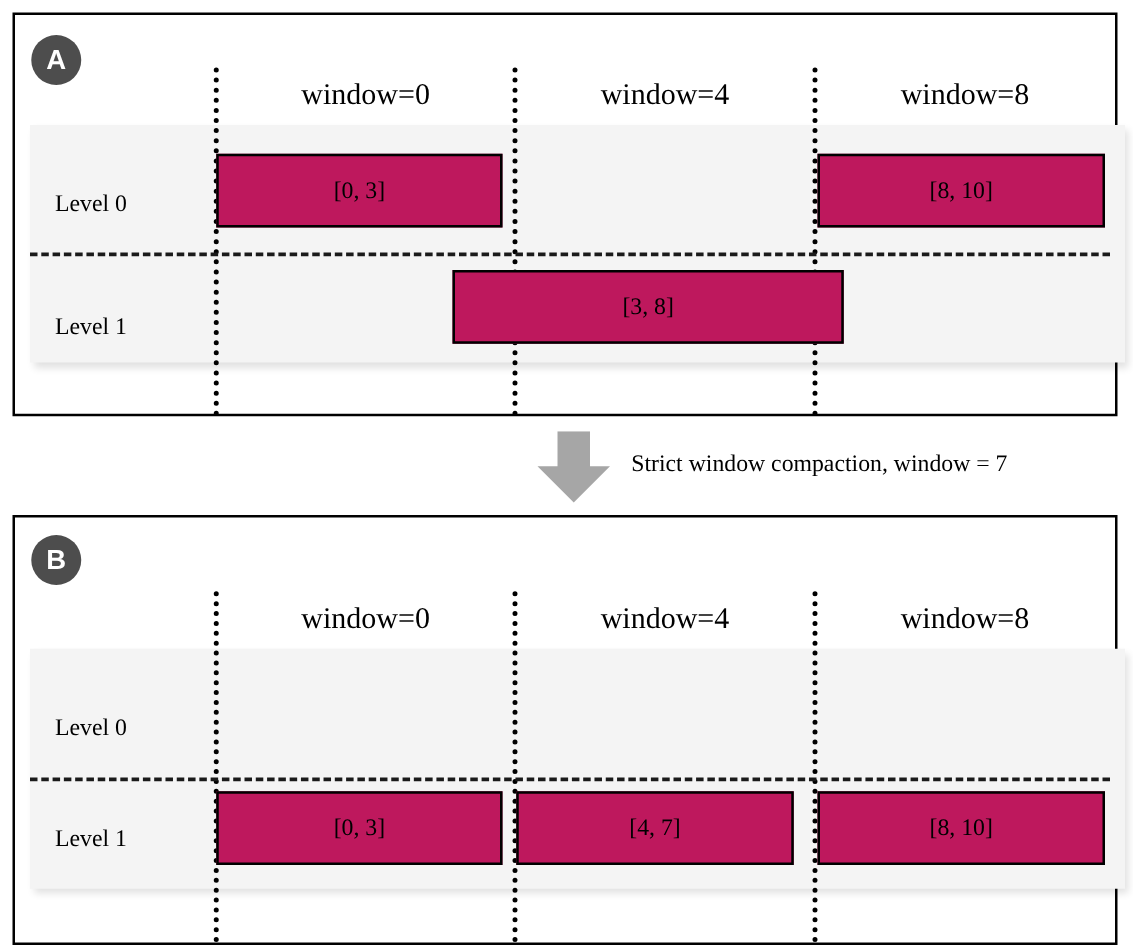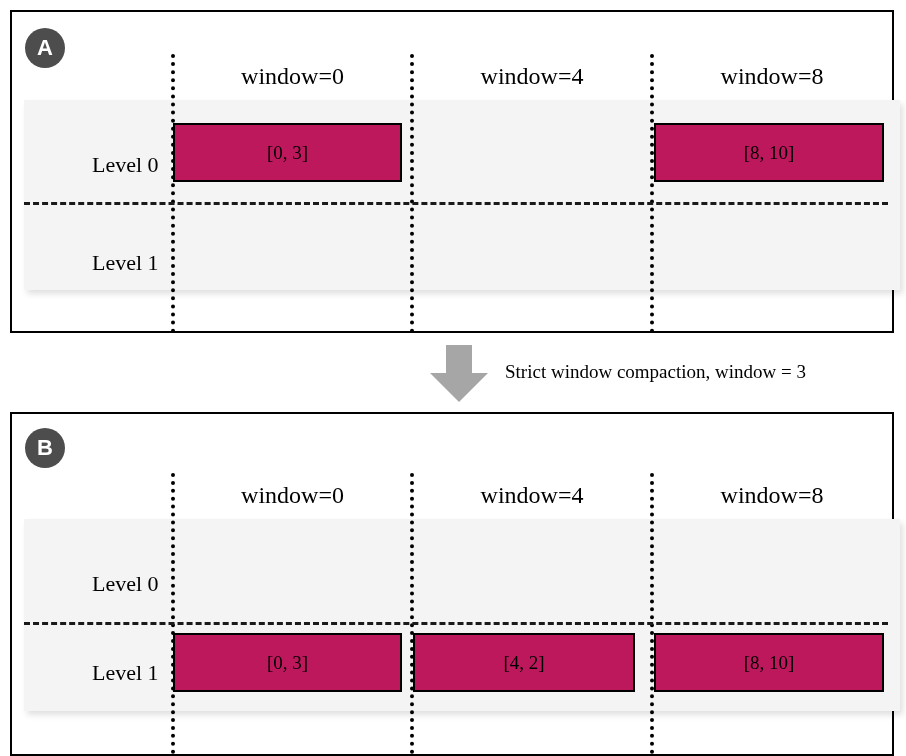--- a/index.html
+++ b/index.html
@@ -75,24 +75,23 @@
   .hdash {
     position: absolute;
     height: 0;
     border-top: 3px dashed #1a1a1a;
     box-sizing: border-box;
   }
 
   
   .level-label {
     position: absolute;
-    font-size: 22px;
+    font-size: 19px;
     white-space: nowrap;
     line-height: 1;
-    margin-left: 48px;
   }
 
   
   .ibox {
     position: absolute;
     box-sizing: border-box;
     border: 2.5px solid #000000;
     background: #be185d;
     display: flex;
     align-items: center;
@@ -137,27 +136,28 @@
   <div class="vdot" style="left:398px; top:42px; height:279px;"></div>
   <div class="vdot" style="left:638px; top:42px; height:279px;"></div>
 
   <div class="hdash" style="left:12px; top:190px; width:864px;"></div>
 
   <div class="level-label" style="left:32px; top:142px;">Level 0</div>
   <div class="level-label" style="left:32px; top:240px;">Level 1</div>
 
   <div class="ibox" style="left:161px; top:111px; width:229px; height:59px;">[0, 3]</div>
   <div class="ibox" style="left:642px; top:111px; width:230px; height:59px;">[8, 10]</div>
+  <div class="ibox" style="left:350px; top:204px; width:313px; height:59px;">[3, 8]</div>
 
 </div>
 
 <svg id="arrow" viewBox="0 0 62 58">
   <polygon points="18,0 44,0 44,28 60,28 31,57 2,28 18,28" fill="#a6a6a6"></polygon>
 </svg>
-<div id="arrow-caption">Strict window compaction, window = 3</div>
+<div id="arrow-caption">Strict window compaction, window = 7</div>
 
 <div class="panel" id="panel-b">
 
   <div class="badge">
     <span>B</span>
   </div>
 
   <div class="band" id="band-b"></div>
 
   <div class="win-label" style="left:161px; top:69px; width:239px;">window=0</div>
@@ -167,16 +167,16 @@
   <div class="vdot" style="left:159px; top:59px; height:281px;"></div>
   <div class="vdot" style="left:398px; top:59px; height:281px;"></div>
   <div class="vdot" style="left:638px; top:59px; height:281px;"></div>
 
   <div class="hdash" style="left:12px; top:208px; width:864px;"></div>
 
   <div class="level-label" style="left:32px; top:159px;">Level 0</div>
   <div class="level-label" style="left:32px; top:248px;">Level 1</div>
 
   <div class="ibox" style="left:161px; top:219px; width:229px; height:59px;">[0, 3]</div>
-  <div class="ibox" style="left:401px; top:219px; width:222px; height:59px;">[4, 2]</div>
+  <div class="ibox" style="left:401px; top:219px; width:222px; height:59px;">[4, 7]</div>
   <div class="ibox" style="left:642px; top:219px; width:230px; height:59px;">[8, 10]</div>
 
 </div>
 
 </body></html>

